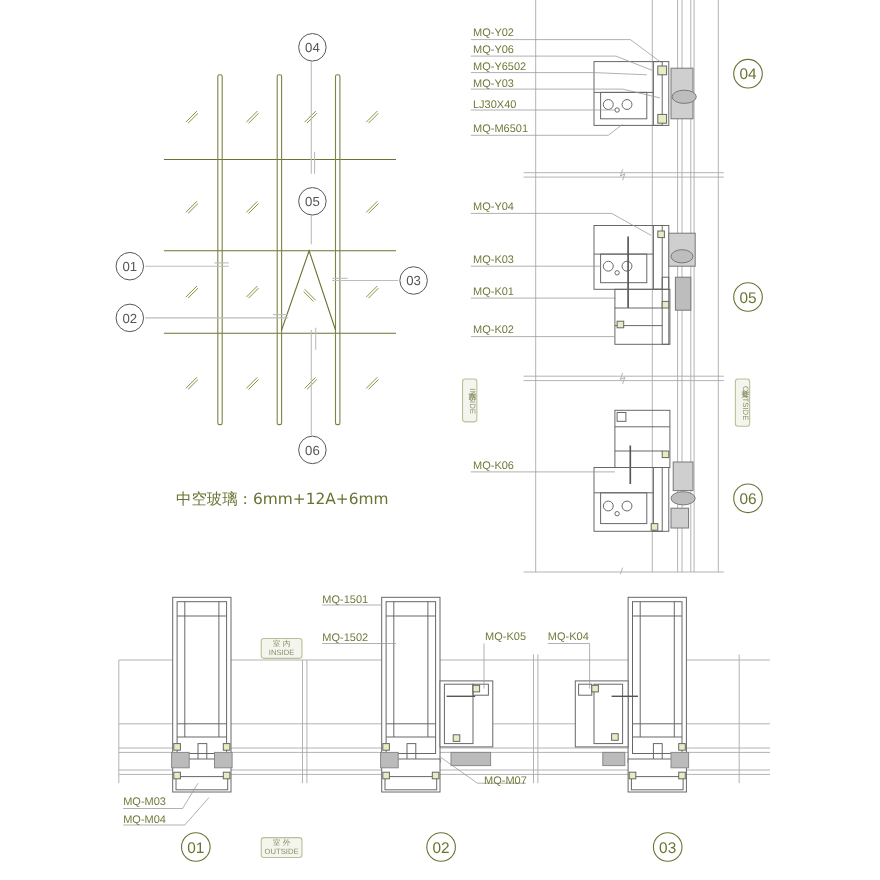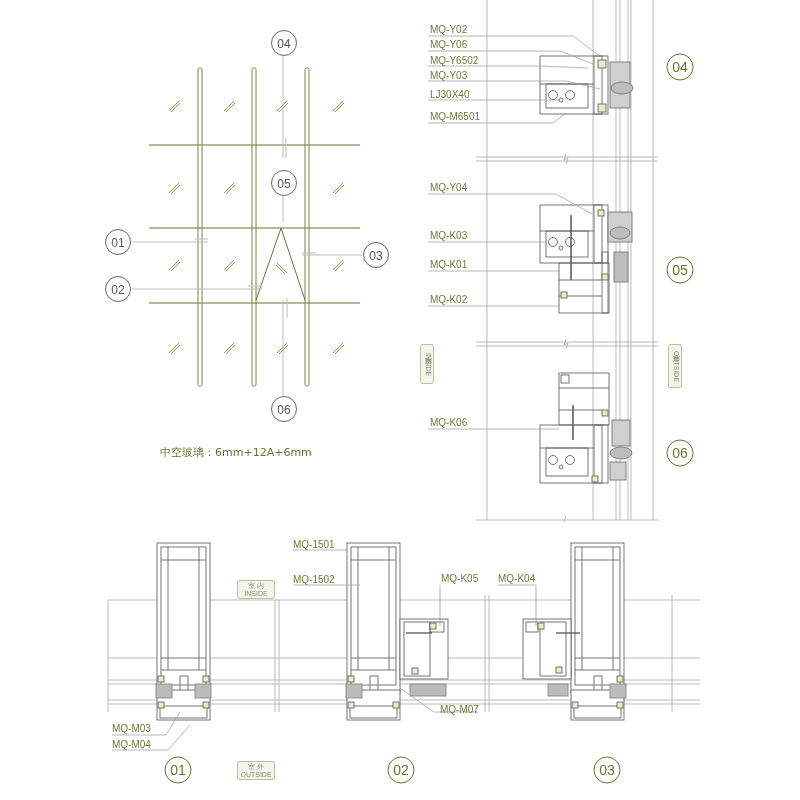--- a/index.html
+++ b/index.html
@@ -1,21 +1,21 @@
 <!DOCTYPE html>
 <html><head>
 <meta charset="utf-8">
 <style>
   html, body { margin:0; padding:0; background:#ffffff; }
   body { width:800px; height:800px; position:relative; overflow:hidden; font-family:"Liberation Sans", sans-serif; }
   svg { position:absolute; left:0; top:0; }
   .lbl { font-family:"Liberation Sans", sans-serif; font-size:10px; fill:#6f7a3a; }
   .callout-text { font-family:"Liberation Sans", sans-serif; font-size:12px; fill:#555; }
   .callout-text-g { font-family:"Liberation Sans", sans-serif; font-size:14px; fill:#6b7232; }
-  .caption { position:absolute; left:160px; top:445px; font-size:11px; color:#6b7232; font-family:"DejaVu Sans", sans-serif; }
+  .caption { position:absolute; left:160px; top:445px; font-size:14px; color:#6b7232; font-family:"DejaVu Sans", sans-serif; }
   .tag { position:absolute; border:1.5px solid #b9bf98; border-radius:3px; background:#f4f5ec; color:#8a8f6a; font-size:7px; text-align:center; line-height:8px; font-family:"Liberation Sans", sans-serif; }
   .tag-v { writing-mode: vertical-rl; padding:2px 1px; }
 </style>
 </head>
 <body>
 
 <svg width="800" height="800" viewBox="0 0 800 800">
 
   <g>
 

